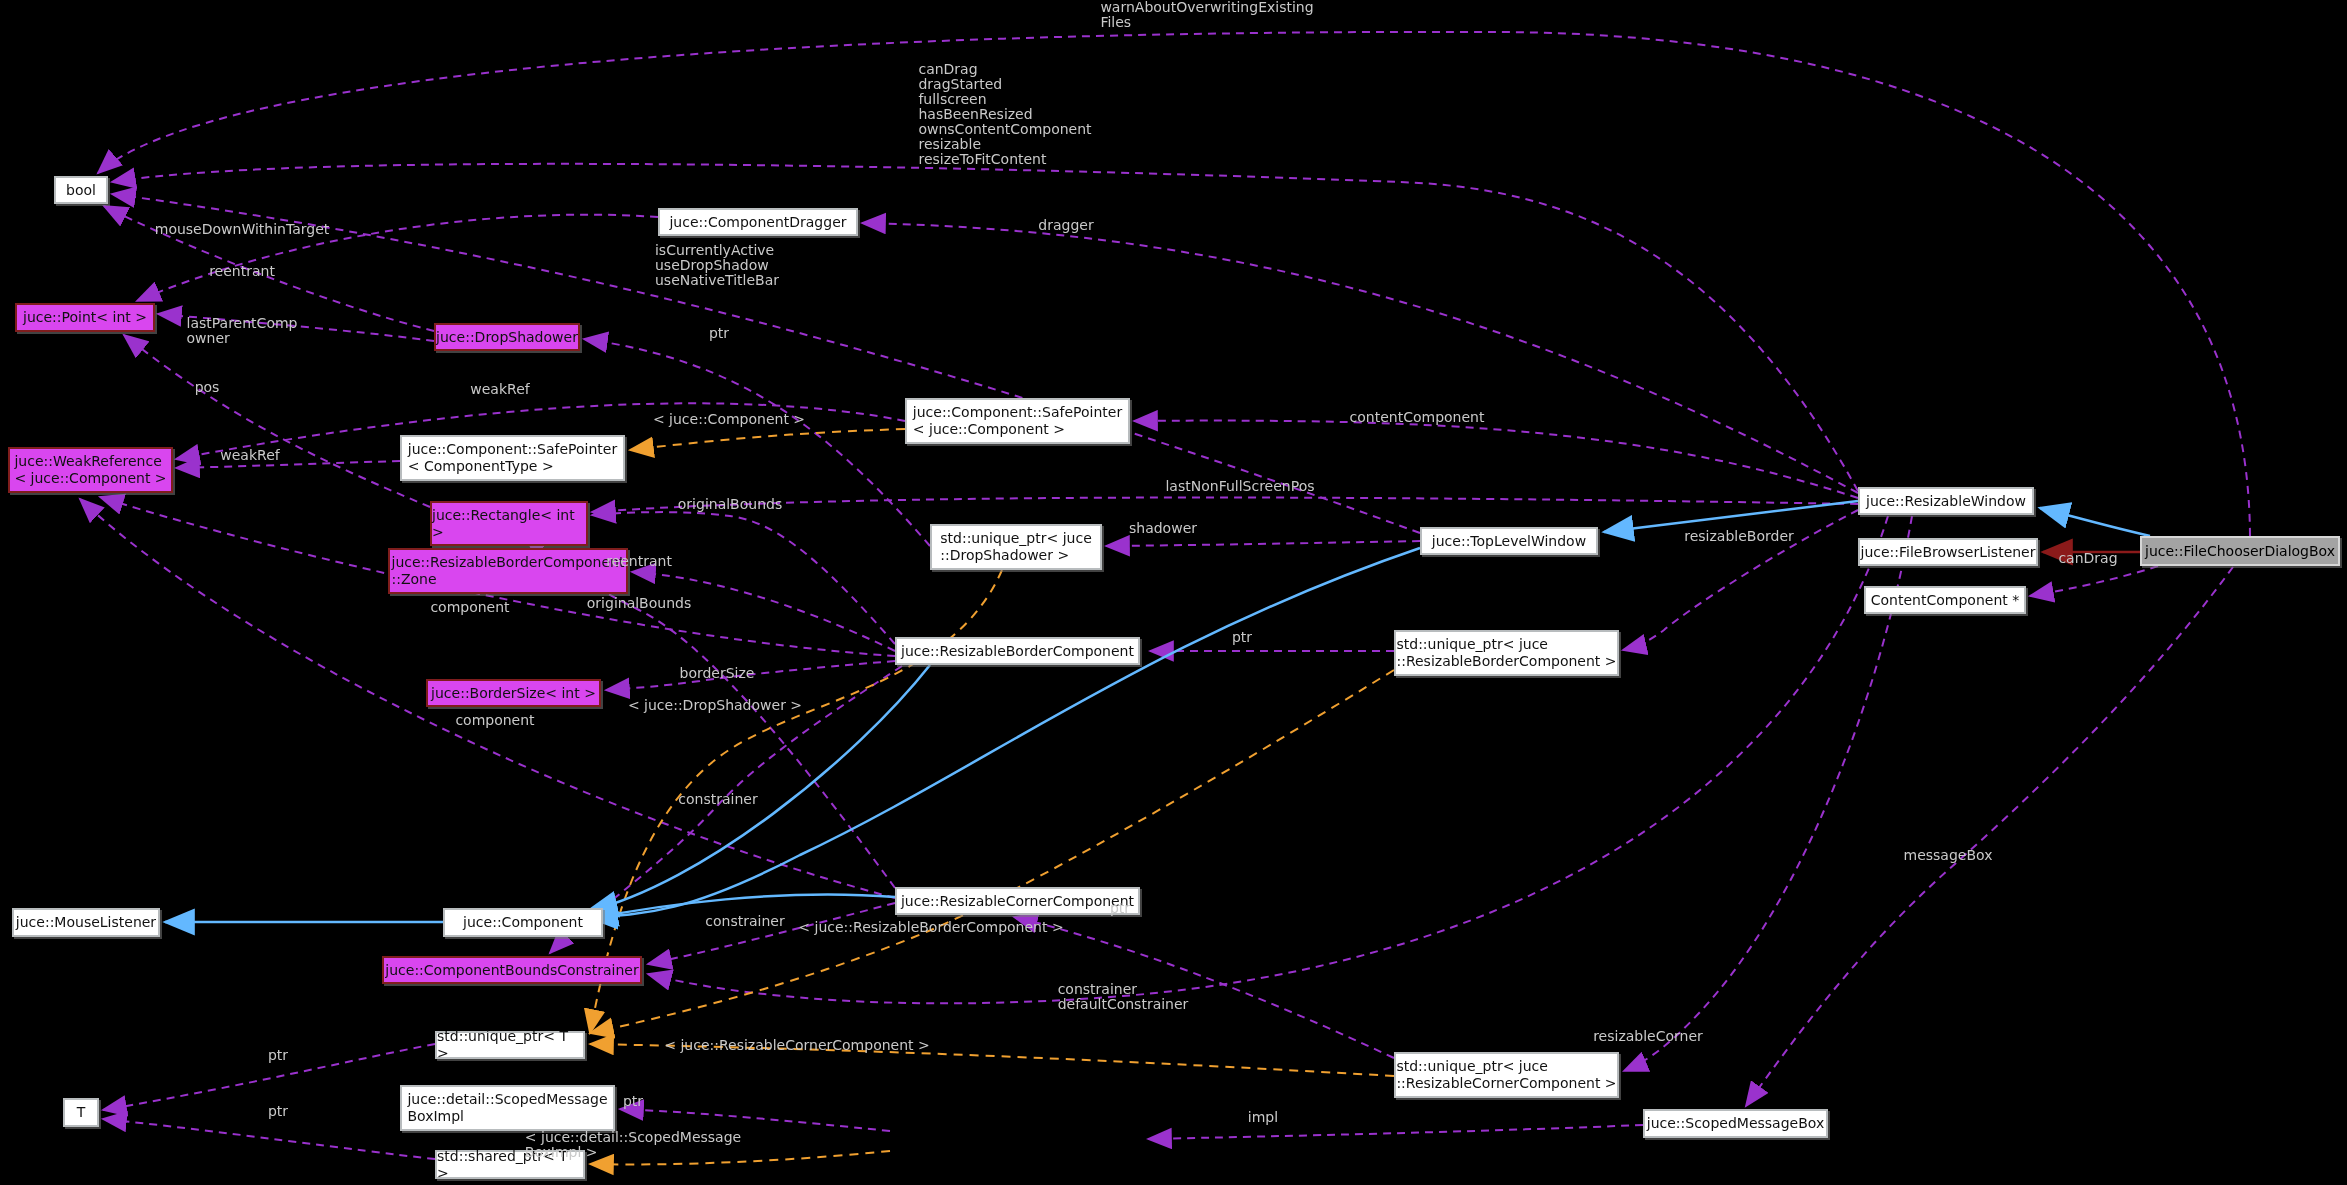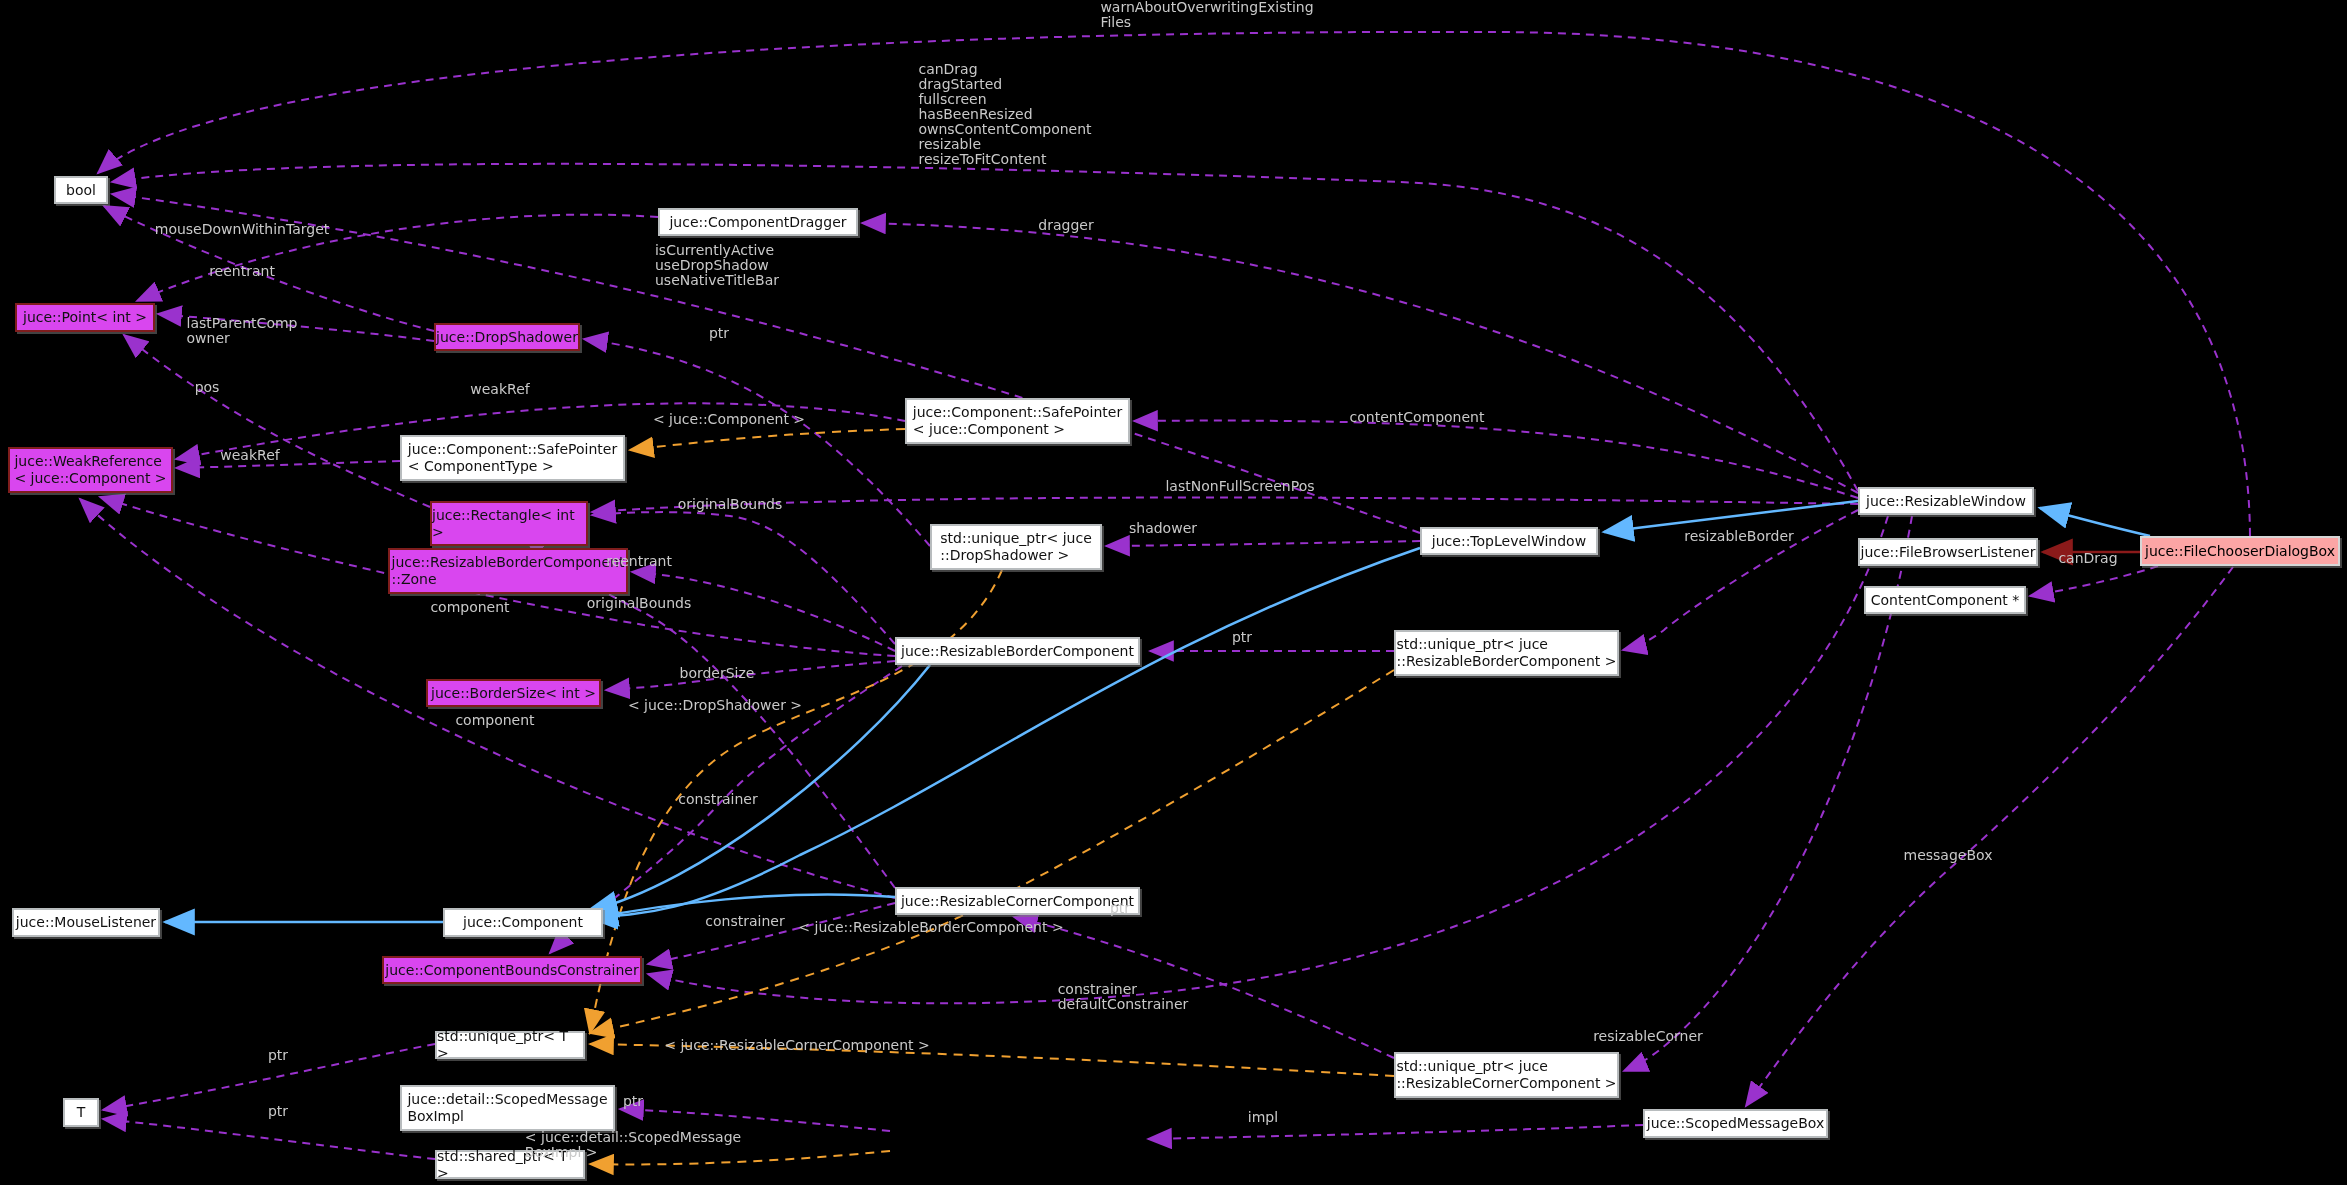--- a/index.html
+++ b/index.html
@@ -4,21 +4,21 @@
 <style>
   html,body{margin:0;padding:0;background:#000;}
   #canvas{position:relative;width:2347px;height:1185px;background:#000;overflow:hidden;
           font-family:"DejaVu Sans","Liberation Sans",sans-serif;}
   #edges{position:absolute;left:0;top:0;}
   .nd{position:absolute;display:flex;align-items:center;justify-content:center;
       background:#ffffff;border:2px solid #b8bcbe;color:#111;
       font-size:14px;line-height:17px;white-space:pre-line;box-sizing:border-box;
       box-shadow:2px 2px 0 rgba(120,120,120,.55);}
   .nd.r{background:#d946ef;border:2px solid #7f1d1d;}
-  .nd.m{background:#fca5a5;border:2px solid #d6d6d6;color:#000;}
+  .nd.m{background:#a3a3a3;border:2px solid #d6d6d6;color:#000;}
   .el{position:absolute;transform:translateX(-50%);color:#c9c9c9;font-size:14px;
       line-height:15px;text-align:left;white-space:pre-line;}
 </style>
 </head>
 <body>
 
 <div id="canvas">
 
 <svg id="edges" width="2347" height="1185" viewBox="0 0 2347 1185">
   <defs>

